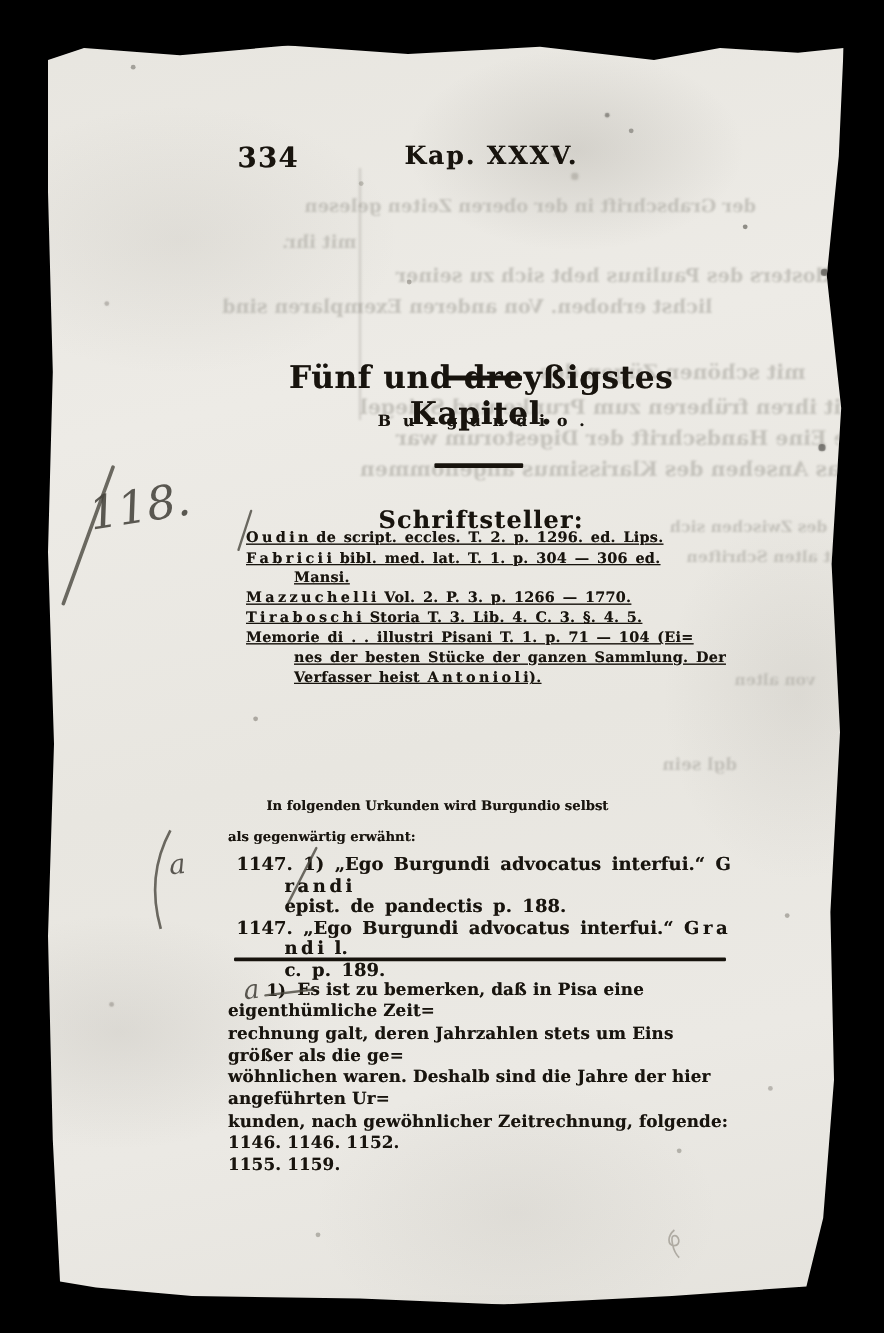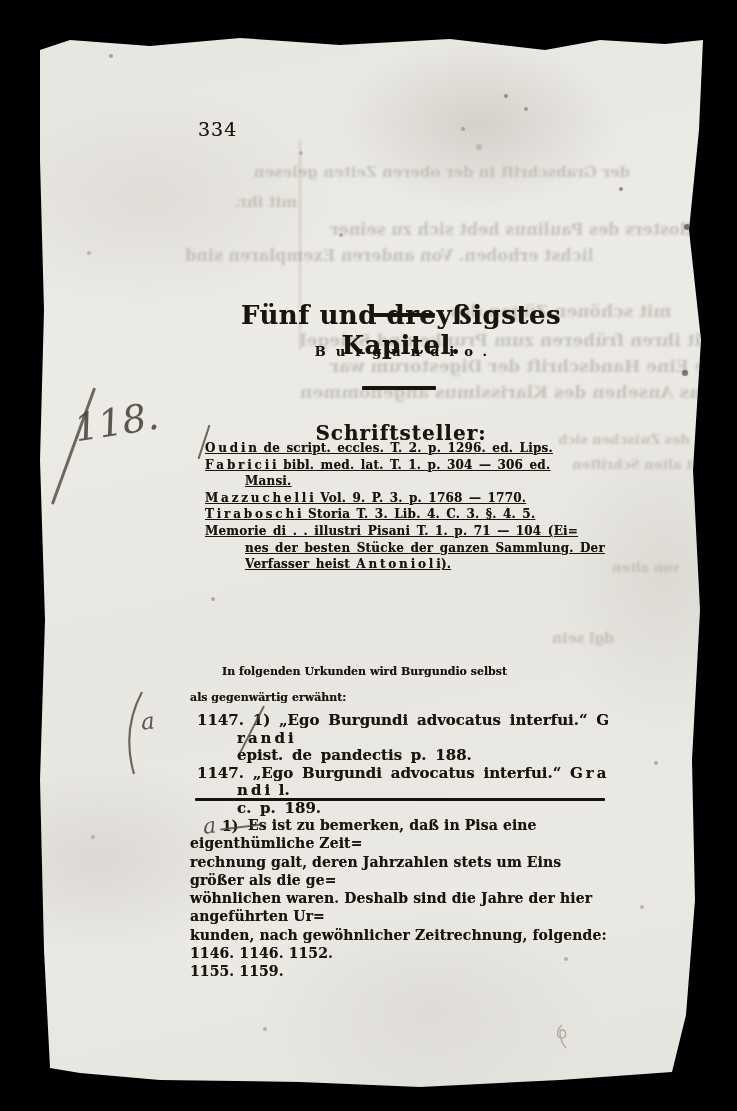--- a/index.html
+++ b/index.html
@@ -19,21 +19,21 @@
       545px 50px, 600px 40px, 665px 44px, 703px 40px,
       699px 130px, 689px 230px, 701px 340px, 693px 470px, 700px 610px,
       692px 760px, 695px 900px, 686px 1015px, 672px 1072px,
       560px 1080px, 420px 1087px, 300px 1082px, 160px 1080px, 80px 1073px,
       50px 1068px, 44px 950px, 40px 780px, 45px 620px, 40px 460px, 44px 310px, 40px 160px);
     box-shadow: inset 0 0 30px rgba(95,92,84,.28);
   }
   .t{position:absolute;color:#18140e;text-shadow:0 0 .5px rgba(25,20,12,.55);}
   .frak{font-weight:bold;}
   .center-col{left:185px;width:432px;text-align:center;}
-  .pagenum{font-size:19px;font-weight:normal;letter-spacing:1px;}
+  .pagenum{font-size:23px;font-weight:bold;letter-spacing:1px;}
   .runhead{font-size:21px;font-weight:bold;letter-spacing:1.5px;}
   .chap-title{font-size:26px;letter-spacing:.5px;margin-top:32px;}
   .subject{font-size:13px;letter-spacing:10px;}
   .sec-head{font-size:20px;letter-spacing:1px;}
   .rule{position:absolute;background:#17130d;height:3.5px;border-radius:1px;}
   .bib{font-size:12px;line-height:16.6px;font-weight:bold;letter-spacing:.2px;word-spacing:2px;text-decoration:underline;}
   .hang{padding-left:40px;text-indent:-40px;white-space:pre-line;}
   .intro{font-size:11px;line-height:26px;font-weight:bold;white-space:pre-line;text-indent:32px;}
   .qent{font-size:15px;line-height:17.5px;font-weight:bold;word-spacing:3.5px;}
   .fnote{font-size:14px;line-height:18.3px;font-weight:bold;letter-spacing:.1px;
@@ -73,32 +73,33 @@
   <div class="ghost" style="left:300px;top:382px;font-size:17px;">das Ansehen des Klarissimus angenommen</div>
   <div class="ghost" style="left:558px;top:432px;font-size:13px;">des Zwischen sich</div>
   <div class="ghost" style="left:572px;top:457px;font-size:13px;">mit alten Schriften</div>
   <div class="ghost" style="left:612px;top:560px;font-size:13px;">von alten</div>
   <div class="ghost" style="left:552px;top:630px;font-size:14px;">dgl sein</div>
 
   <div class="fold"></div>
   <div class="specks"></div>
 
   <div class="t pagenum" style="left:198px;top:118px;">334</div>
+  <div class="t runhead frak" style="left:337px;top:117px;">Kap. XXXV.</div>
 
   <div class="t center-col chap-title frak" style="top:268px;">Fünf und dreyßigstes Kapitel.</div>
   <div class="rule" style="left:372px;top:313px;width:63px;"></div>
   <div class="t center-col subject frak" style="top:344px;left:190px;">Burgundio.</div>
   <div class="rule" style="left:362px;top:386px;width:74px;"></div>
 
   <div class="t center-col sec-head frak" style="top:421px;">Schriftsteller:</div>
   <div class="t bib" style="left:205px;top:440px;width:408px;">
     <div class="hang">O u d i n de script. eccles. T. 2. p. 1296. ed. Lips.</div>
     <div class="hang">F a b r i c i i bibl. med. lat. T. 1. p. 304 — 306 ed.
 Mansi.</div>
-    <div class="hang">M a z z u c h e l l i Vol. 9. P. 3. p. 1768 — 1770.</div>
+    <div class="hang">M a z z u c h e l l i Vol. 2. P. 3. p. 1266 — 1770.</div>
     <div class="hang">T i r a b o s c h i Storia T. 3. Lib. 4. C. 3. §. 4. 5.</div>
     <div class="hang">Memorie di . . illustri Pisani T. 1. p. 71 — 104 (Ei=
 nes der besten Stücke der ganzen Sammlung. Der
 Verfasser heist A n t o n i o l i).</div>
   </div>
 
   <div class="t intro frak" style="left:190px;top:659px;width:425px;">In folgenden Urkunden wird Burgundio selbst
 als gegenwärtig erwähnt:</div>
   <div class="t qent" style="left:197px;top:712px;width:420px;">
     <div class="hang">1147. 1) „Ego Burgundi advocatus interfui.“ G r a n d i

